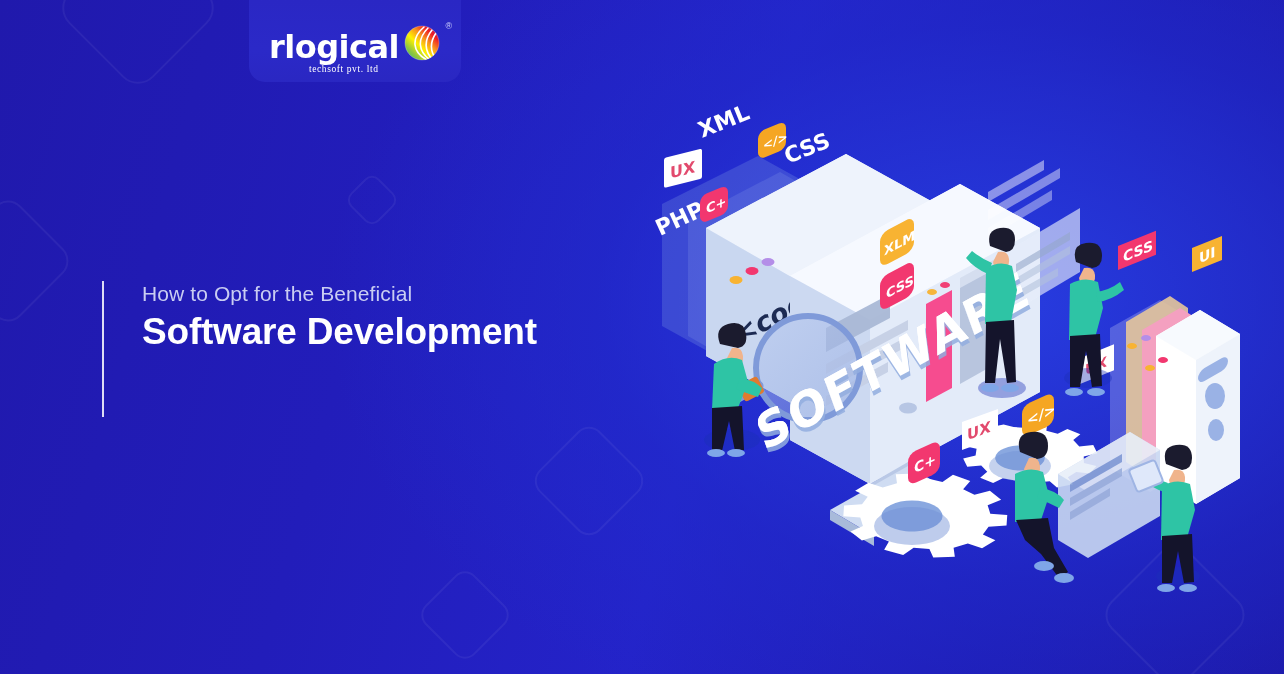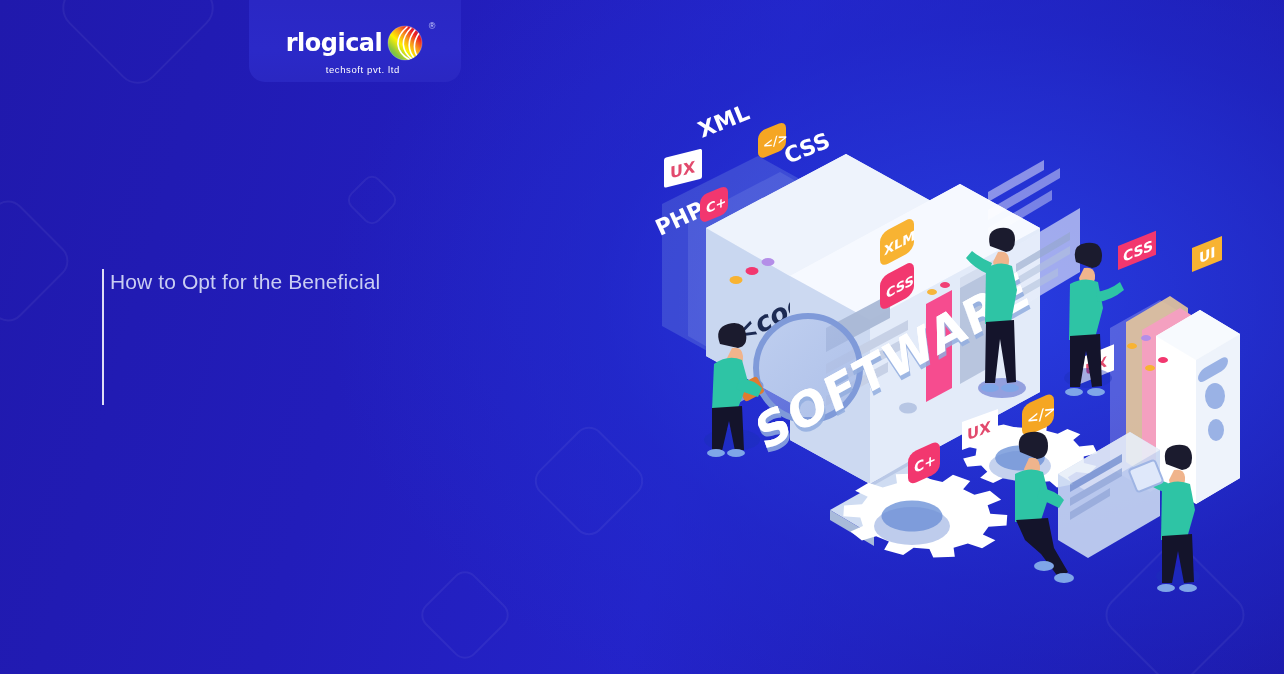--- a/index.html
+++ b/index.html
@@ -38,50 +38,50 @@
     position:absolute; left:249px; top:0;
     width:212px; height:82px;
     background:linear-gradient(180deg,#2a27c4 0%, #2b29c8 60%, #2a27c2 100%);
     border-bottom-left-radius:16px;
     border-bottom-right-radius:16px;
     display:flex; align-items:center; justify-content:center;
   }
   #logo-inner { position:relative; display:flex; align-items:flex-start; }
   #logo-wordmark {
     color:#ffffff;
-    font-size:24px;
+    font-size:32px;
     font-weight:bold;
     letter-spacing:-0.5px;
     line-height:1;
     margin-top:11px;
     font-family:"DejaVu Sans", sans-serif;
   }
   #logo-tagline {
     position:absolute;
     left:40px; top:44px;
     color:#ffffff;
     font-size:9.5px;
     letter-spacing:0.6px;
     white-space:nowrap;
-    font-family:Liberation Sans, sans-serif;
+    font-family:Liberation Serif, serif;
   }
   #logo-mark {
     position:relative;
     width:38px; height:38px;
     margin-left:4px; margin-top:4px;
   }
   #logo-reg {
     position:absolute; right:-11px; top:1px;
     color:#cfd2ff; font-size:9px;
   }
 
   
   #headline-block {
-    position:absolute; left:102px; top:269px;
-    padding-left:6px;
+    position:absolute; left:102px; top:281px;
+    padding-left:38px;
     border-left:2px solid rgba(255,255,255,0.85);
     height:136px;
   }
   #eyebrow {
     color:#c9cdf2;
     font-size:21px;
     font-weight:normal;
     line-height:1.05;
     letter-spacing:0.1px;
     margin-top:2px;
@@ -138,20 +138,21 @@
           </g>
           <circle cx="19" cy="19" r="17" fill="none" stroke="rgba(255,255,255,0.25)" stroke-width="1"></circle>
         </svg>
       </div>
       <div id="logo-reg">®</div>
     </div>
   </div>
 
   <div id="headline-block">
     <div id="eyebrow">How to Opt for the Beneficial</div>
+    <div id="title-l1">Software Development</div>
   </div>
 
   <div id="illustration">
   <svg width="644" height="520" viewBox="0 0 644 520" xmlns="http://www.w3.org/2000/svg">
     <defs>
       <linearGradient id="scr" x1="0" y1="0" x2="0.3" y2="1">
         <stop offset="0%" stop-color="#ffffff"></stop>
             <stop offset="100%" stop-color="#dbe4f5"></stop>
       </linearGradient>
       <linearGradient id="scr2" x1="0" y1="0" x2="0.4" y2="1">

